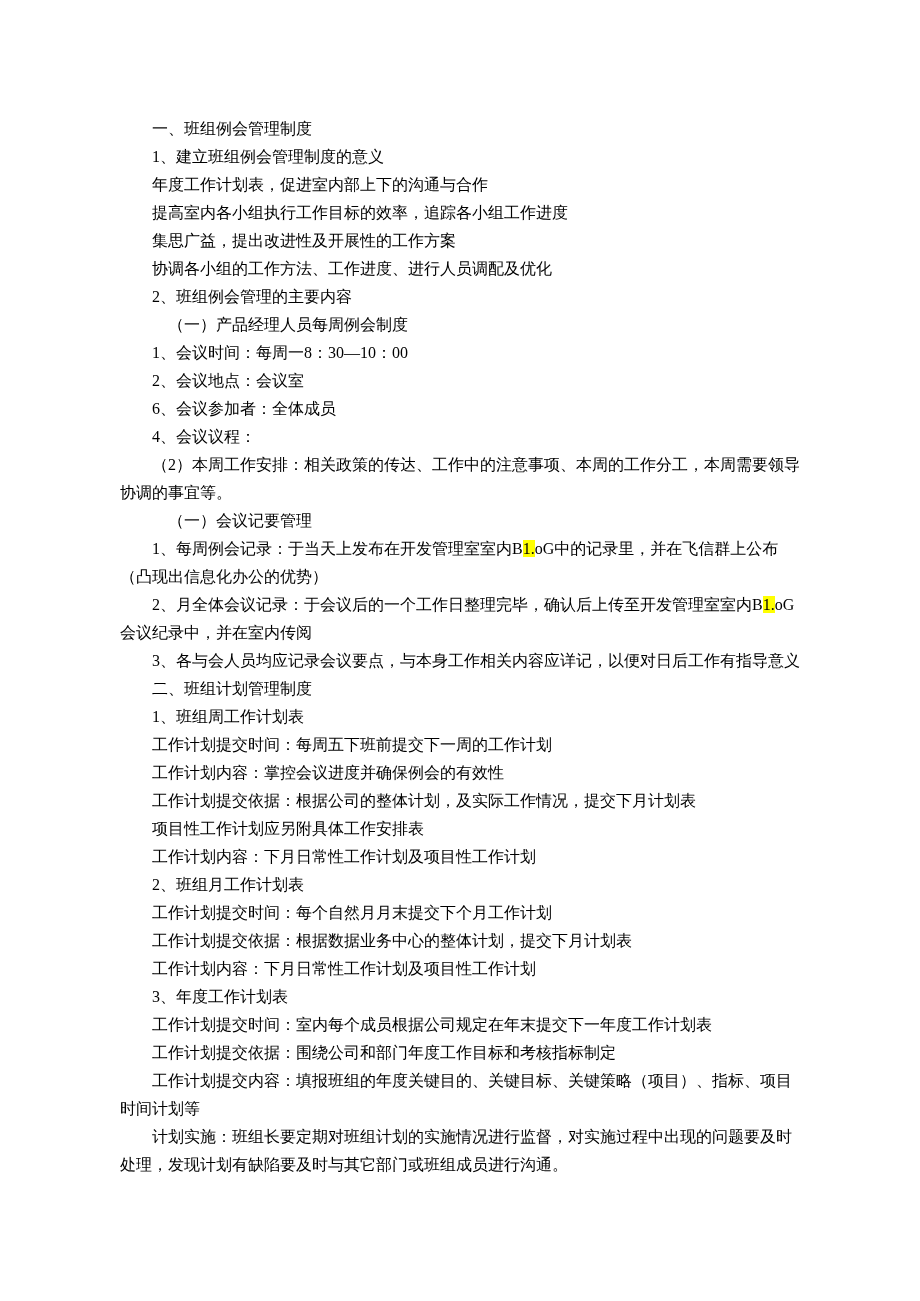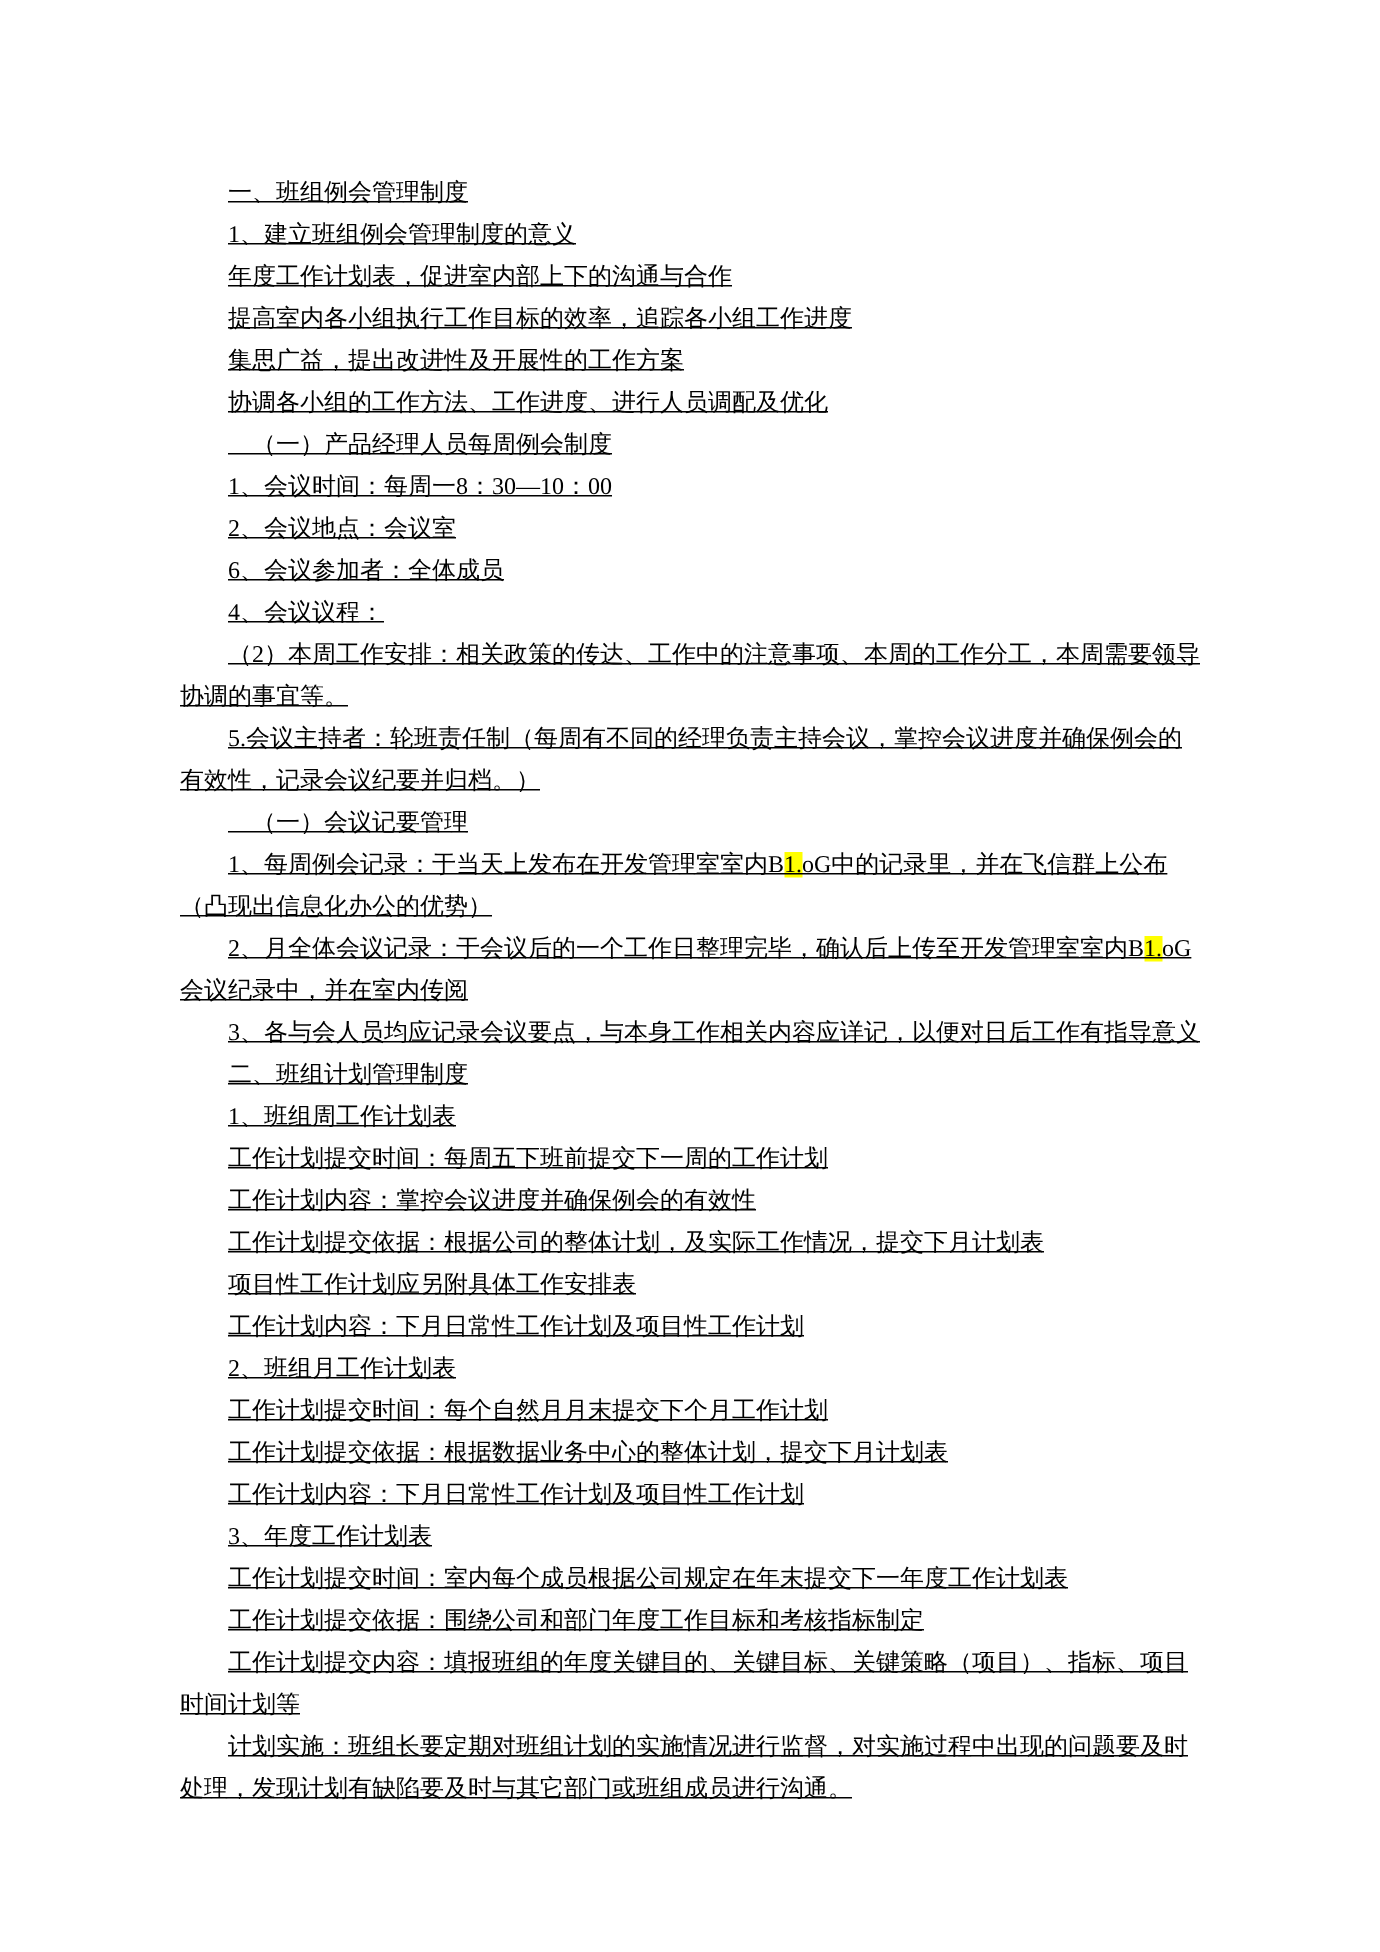--- a/index.html
+++ b/index.html
@@ -11,46 +11,45 @@
       line-height: 1.75;
       color: #000000;
     }
     .page {
       width: 920px;
       padding: 115px 120px 60px 120px;
       box-sizing: border-box;
     }
     .line {
       margin: 0;
-      text-decoration: underline;
     }
     .indent1 {
       text-indent: 2em;
     }
     .hl {
       background: #ffff00;
     }
   </style>
 </head>
 <body>
 
 <div class="page" id="page">
     <p class="line indent1">一、班组例会管理制度</p>
     <p class="line indent1">1、建立班组例会管理制度的意义</p>
     <p class="line indent1">年度工作计划表，促进室内部上下的沟通与合作</p>
     <p class="line indent1">提高室内各小组执行工作目标的效率，追踪各小组工作进度</p>
     <p class="line indent1">集思广益，提出改进性及开展性的工作方案</p>
     <p class="line indent1">协调各小组的工作方法、工作进度、进行人员调配及优化</p>
+    <p class="line indent1">2、班组例会管理的主要内容</p>
     <p class="line indent1">　（一）产品经理人员每周例会制度</p>
     <p class="line indent1">1、会议时间：每周一8：30—10：00</p>
     <p class="line indent1">2、会议地点：会议室</p>
     <p class="line indent1">6、会议参加者：全体成员</p>
     <p class="line indent1">4、会议议程：</p>
     <p class="line indent1">（2）本周工作安排：相关政策的传达、工作中的注意事项、本周的工作分工，本周需要领导协调的事宜等。</p>
-    <p class="line indent1">5.会议主持者：轮班责任制（每周有不同的经理负责主持会议，掌控会议进度并确保例会的有效性，记录会议纪要并归档。）</p>
     <p class="line indent1">　（一）会议记要管理</p>
     <p class="line indent1"><span>1、每周例会记录：于当天上发布在开发管理室室内B</span><span class="hl">1.</span><span>oG中的记录里，并在飞信群上公布（凸现出信息化办公的优势）</span></p>
     <p class="line indent1"><span>2、月全体会议记录：于会议后的一个工作日整理完毕，确认后上传至开发管理室室内B</span><span class="hl">1.</span><span>oG会议纪录中，并在室内传阅</span></p>
     <p class="line indent1">3、各与会人员均应记录会议要点，与本身工作相关内容应详记，以便对日后工作有指导意义</p>
     <p class="line indent1">二、班组计划管理制度</p>
     <p class="line indent1">1、班组周工作计划表</p>
     <p class="line indent1">工作计划提交时间：每周五下班前提交下一周的工作计划</p>
     <p class="line indent1">工作计划内容：掌控会议进度并确保例会的有效性</p>
     <p class="line indent1">工作计划提交依据：根据公司的整体计划，及实际工作情况，提交下月计划表</p>
     <p class="line indent1">项目性工作计划应另附具体工作安排表</p>

